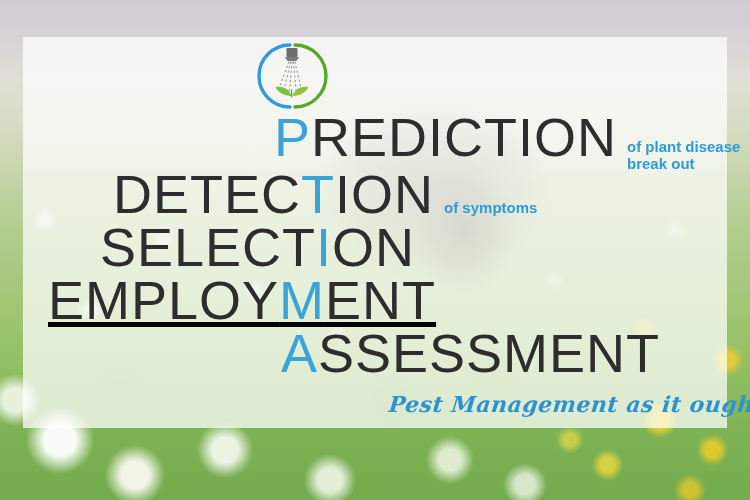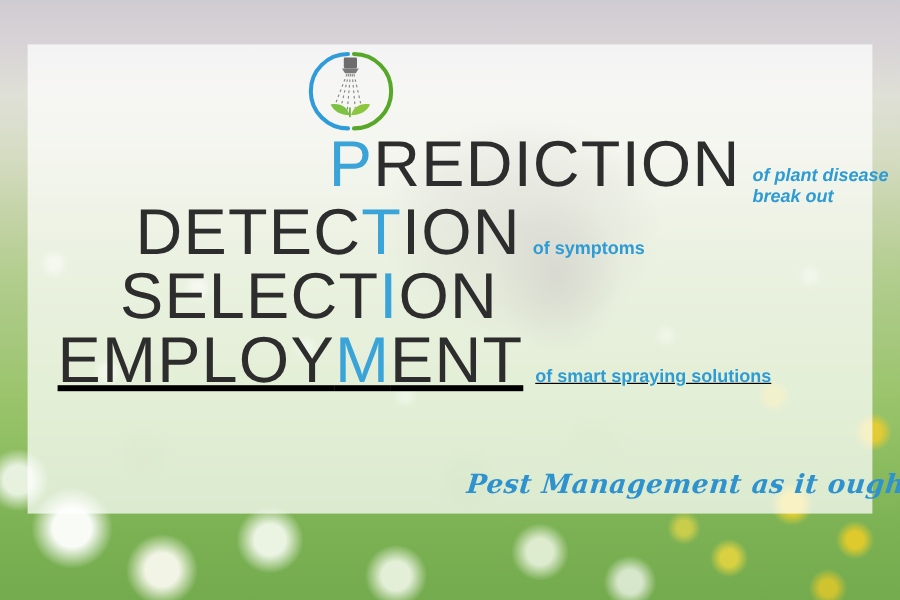--- a/index.html
+++ b/index.html
@@ -127,21 +127,21 @@
     white-space: pre-line;
   }
 
   
   .l-prediction { left: 274px;  top: 0px;   }
   .l-detection  { left: 113px;  top: 57px;  }
   .l-selection  { left: 100px;  top: 110px; flex-direction: column; }
   .l-employment { left: 48px;   top: 163px; text-decoration: underline; }
   .l-assessment { left: 281px;  top: 216px; }
 
-  .sub-2line { position: relative; top: -4px; font-style: italic; }
+  .sub-2line { position: relative; top: -4px; }
 
   
   .tagline {
     position: absolute;
     left: 389px;
     top: 391px;
     font-family: "DejaVu Serif", serif;
     font-style: italic;
     font-weight: bold;
     font-size: 22px;
@@ -197,23 +197,23 @@
       <span class="word"><span>DETEC</span><span class="hl">T</span><span>ION</span></span>
       <span class="sub">of symptoms</span>
     </div>
 
     <div class="line l-selection">
       <span class="word"><span>SELECT</span><span class="hl">I</span><span>ON</span></span>
     </div>
 
     <div class="line l-employment">
       <span class="word"><span>EMPLOY</span><span class="hl">M</span><span>ENT</span></span>
-      <span class="sub">of smart spraying solutions</span>
     </div>
 
     <div class="line l-assessment">
+      <span class="word"><span></span><span class="hl">A</span><span>SSESSMENT</span></span>
     </div>
 
   </div>
 
   <div class="tagline">Pest Management as it ought to be…</div>
 
 </div>
 
 </body></html>

